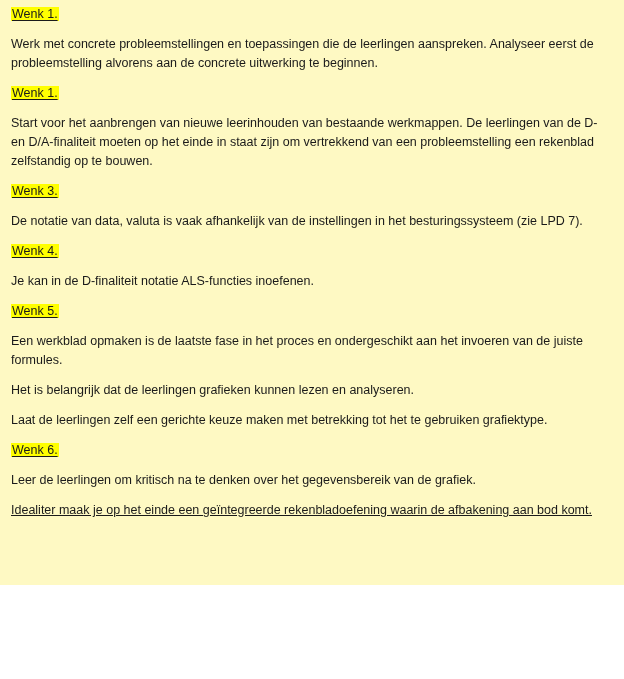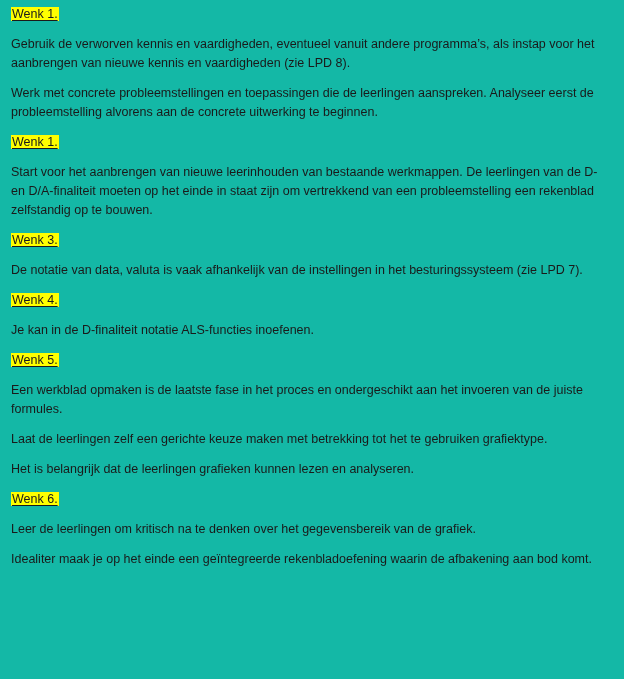--- a/index.html
+++ b/index.html
@@ -2,24 +2,24 @@
 <html><head>
 <meta charset="utf-8">
 <style>
   html, body {
     margin: 0;
     padding: 0;
     background: #ffffff;
   }
   .page {
     width: 624px;
-    height: 679px;
+    height: 585px;
     box-sizing: border-box;
     padding: 5px 14px 10px 11px;
-    background: #14b8a6;
+    background: #fef9c3;
     font-family: "Liberation Sans", sans-serif;
     font-size: 12.5px;
     line-height: 19px;
     color: #1a1a1a;
     overflow: hidden;
   }
   .heading-line {
     margin: 0 0 11px 0;
   }
   .heading-highlight {
@@ -28,31 +28,31 @@
     text-decoration: underline;
     text-underline-offset: 2px;
     padding: 0 1px;
   }
   .para {
     margin: 0 0 11px 0;
     max-width: 596px;
   }
   .para:last-child {
     margin-bottom: 0;
+    text-decoration: underline;
   }
 </style>
 </head>
 <body>
 
 <div class="page">
 
   <div class="heading-line">
     <span class="heading-highlight">Wenk 1.</span>
   </div>
-  <p class="para">Gebruik de verworven kennis en vaardigheden, eventueel vanuit andere programma’s, als instap voor het aanbrengen van nieuwe kennis en vaardigheden (zie LPD 8).</p>
   <p class="para">Werk met concrete probleemstellingen en toepassingen die de leerlingen aanspreken. Analyseer eerst de probleemstelling alvorens aan de concrete uitwerking te beginnen.</p>
 
   <div class="heading-line">
     <span class="heading-highlight">Wenk 1.</span>
   </div>
   <p class="para">Start voor het aanbrengen van nieuwe leerinhouden van bestaande werkmappen. De leerlingen van de D- en D/A-finaliteit moeten op het einde in staat zijn om vertrekkend van een probleemstelling een rekenblad zelfstandig op te bouwen.</p>
 
   <div class="heading-line">
     <span class="heading-highlight">Wenk 3.</span>
   </div>
@@ -60,22 +60,22 @@
 
   <div class="heading-line">
     <span class="heading-highlight">Wenk 4.</span>
   </div>
   <p class="para">Je kan in de D-finaliteit notatie ALS-functies inoefenen.</p>
 
   <div class="heading-line">
     <span class="heading-highlight">Wenk 5.</span>
   </div>
   <p class="para">Een werkblad opmaken is de laatste fase in het proces en ondergeschikt aan het invoeren van de juiste formules.</p>
+  <p class="para">Het is belangrijk dat de leerlingen grafieken kunnen lezen en analyseren.</p>
   <p class="para">Laat de leerlingen zelf een gerichte keuze maken met betrekking tot het te gebruiken grafiektype.</p>
-  <p class="para">Het is belangrijk dat de leerlingen grafieken kunnen lezen en analyseren.</p>
 
   <div class="heading-line">
     <span class="heading-highlight">Wenk 6.</span>
   </div>
   <p class="para">Leer de leerlingen om kritisch na te denken over het gegevensbereik van de grafiek.</p>
 
   <p class="para">Idealiter maak je op het einde een geïntegreerde rekenbladoefening waarin de afbakening aan bod komt.</p>
 
 </div>
 

